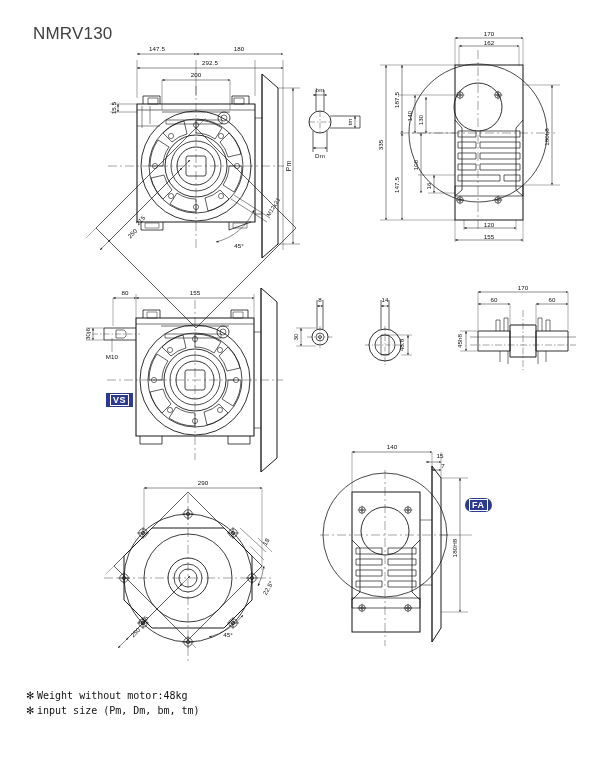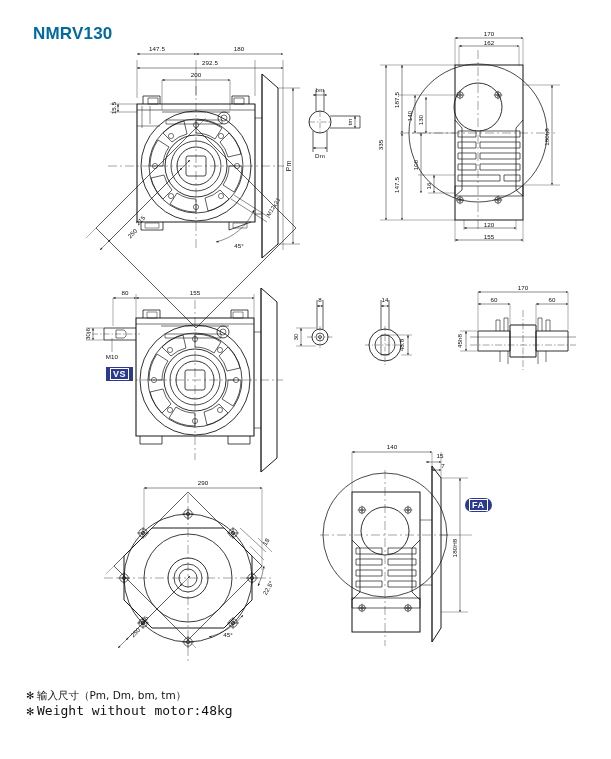--- a/index.html
+++ b/index.html
@@ -1,41 +1,41 @@
 <!DOCTYPE html>
 <html><head>
 <meta charset="utf-8">
 <style>
   html,body{margin:0;padding:0;background:#ffffff;}
   body{width:611px;height:759px;position:relative;overflow:hidden;
        font-family:"Liberation Sans",sans-serif;color:#000;}
 
   .page{position:absolute;inset:0;}
 
-  .title{position:absolute;left:33px;top:24px;font-size:17px;font-weight:bold;
-         letter-spacing:.2px;color:#0369a1;}
+  .title{position:absolute;left:33px;top:24px;font-size:17px;font-weight:normal;
+         letter-spacing:.2px;color:#404040;}
 
   svg.draw{position:absolute;left:0;top:0;width:611px;height:759px;}
 
   .dim{font-family:"Liberation Sans",sans-serif;font-size:6.2px;fill:#111;
        letter-spacing:.1px;}
   .dim.sm{font-size:5.6px;}
   .lbl{font-family:"Liberation Sans",sans-serif;font-size:7px;fill:#111;}
 
   .badge{position:absolute;background:#2b3a8f;color:#fff;font-size:9px;
          font-weight:bold;padding:1px 4px 1px 4px;letter-spacing:.5px;
          line-height:10px;}
   .badge .inner{border:1px solid #fff;padding:0 2px;display:inline-block;}
 
   .footer{position:absolute;left:26px;top:688px;font-size:10px;line-height:15px;
           color:#111;}
   .footer .row{white-space:nowrap;}
   .footer .star{display:inline-block;width:11px;}
   .cjk{font-family:"DejaVu Sans",sans-serif;font-size:10.5px;}
-  .mono-ish{font-family:"DejaVu Sans Mono",monospace;font-size:13px;margin-top:40px;}
+  .mono-ish{font-family:"DejaVu Sans Mono",monospace;font-size:10px;margin-top:40px;}
 </style>
 </head>
 <body>
 
 <div class="page">
 
   <div class="title">NMRV130</div>
 
   <svg class="draw" viewBox="0 0 611 759">
     <defs>
@@ -456,29 +456,29 @@
     <text class="dim" x="228" y="637" text-anchor="middle">45°</text>
     <text class="dim" x="145" y="622" text-anchor="middle" transform="rotate(-45 145 622)">215</text>
     <text class="dim" x="137" y="634" text-anchor="middle" transform="rotate(-45 137 634)">250</text>
 
     <text class="dim" x="392" y="449" text-anchor="middle">140</text>
     <text class="dim" x="440" y="458" text-anchor="middle">15</text>
     <text class="dim" x="443" y="468" text-anchor="middle">7</text>
     <text class="dim" x="457" y="548" text-anchor="middle" transform="rotate(-90 457 548)">180H8</text>
   </svg>
 
-  <div class="badge" style="left:106px;top:367px;">
+  <div class="badge" style="left:106px;top:393px;">
     <span class="inner">VS</span>
   </div>
   <div class="badge" style="left:465px;top:498px;border-radius:7px;">
     <span class="inner">FA</span>
   </div>
 
   <div class="footer">
     <div class="row">
-      <span class="star">✻</span><span class="cjk">输入尺寸（Pm, Dm, bm, tm）</span>
+      <span class="star">✻</span><span class="mono-ish">Weight without motor:48kg</span>
     </div>
     <div class="row">
-      <span class="star">✻</span><span class="mono-ish">Weight without motor:48kg</span>
+      <span class="star">✻</span><span class="mono-ish">input size (Pm, Dm, bm, tm)</span>
     </div>
   </div>
 
 </div>
 
 </body></html>

